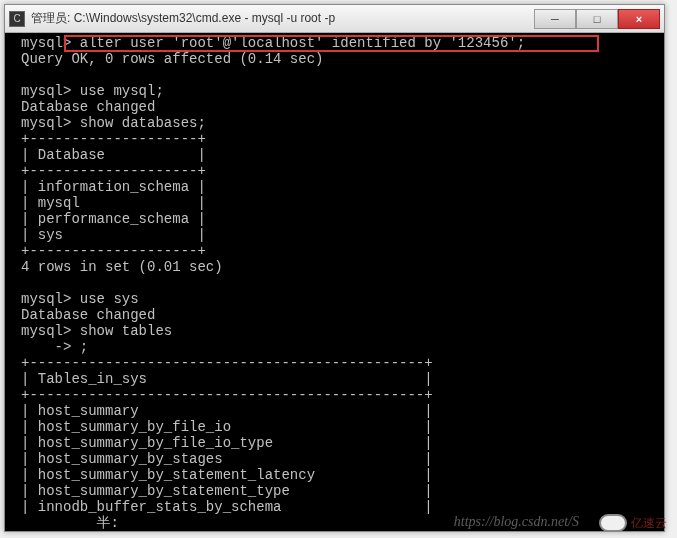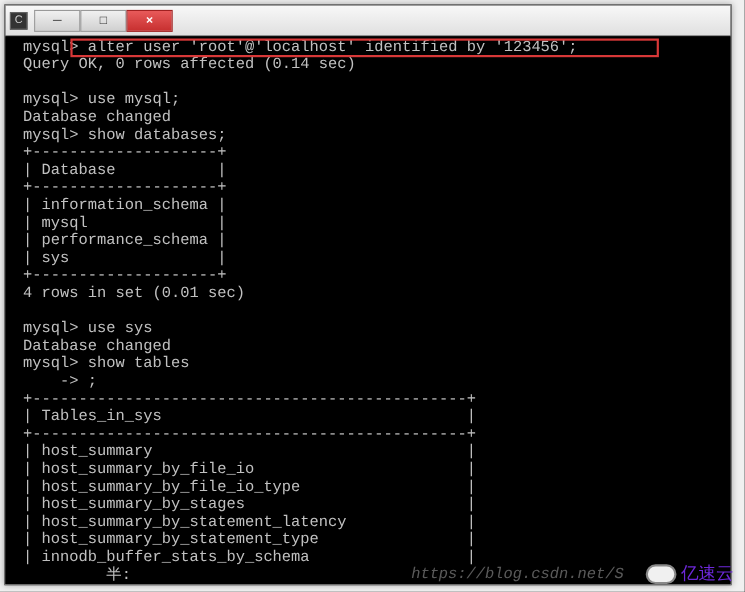--- a/index.html
+++ b/index.html
@@ -98,53 +98,54 @@
     }
     .hl1 {
       top: 2px;
       left: 59px;
       width: 535px;
       height: 17px;
     }
     .watermark-text {
       position: absolute;
       bottom: 8px;
-      right: 110px;
+      right: 98px;
       font-size: 14px;
       color: rgba(180,180,180,0.5);
-      font-family: Liberation Mono, monospace;
+      font-family: Liberation Serif, serif;
       font-style: italic;
     }
     .watermark-logo {
       position: absolute;
       bottom: 6px;
       right: 10px;
       display: flex;
       align-items: center;
       gap: 4px;
     }
     .logo-cloud {
       width: 28px;
       height: 18px;
       border: 2px solid #888;
       border-radius: 10px;
       position: relative;
       background: #f0f0f0;
     }
     .logo-txt {
-      font-size: 16px;
-      color: #6d28d9;
+      font-size: 12px;
+      color: #7f1d1d;
     }
   </style>
 </head>
 <body>
 
 <div class="window">
   <div class="titlebar">
     <div class="title-icon">C</div>
+    <div class="title-text">管理员: C:\Windows\system32\cmd.exe - mysql  -u root -p</div>
     <div class="win-buttons">
       <div class="win-btn btn-min">─</div>
       <div class="win-btn btn-max">□</div>
       <div class="win-btn btn-close">×</div>
     </div>
   </div>
   <div class="terminal">
     <div class="highlight-box hl1"></div>
     <div class="term-content" id="term-lines">mysql&gt; alter user 'root'@'localhost' identified by '123456';
 Query OK, 0 rows affected (0.14 sec)

